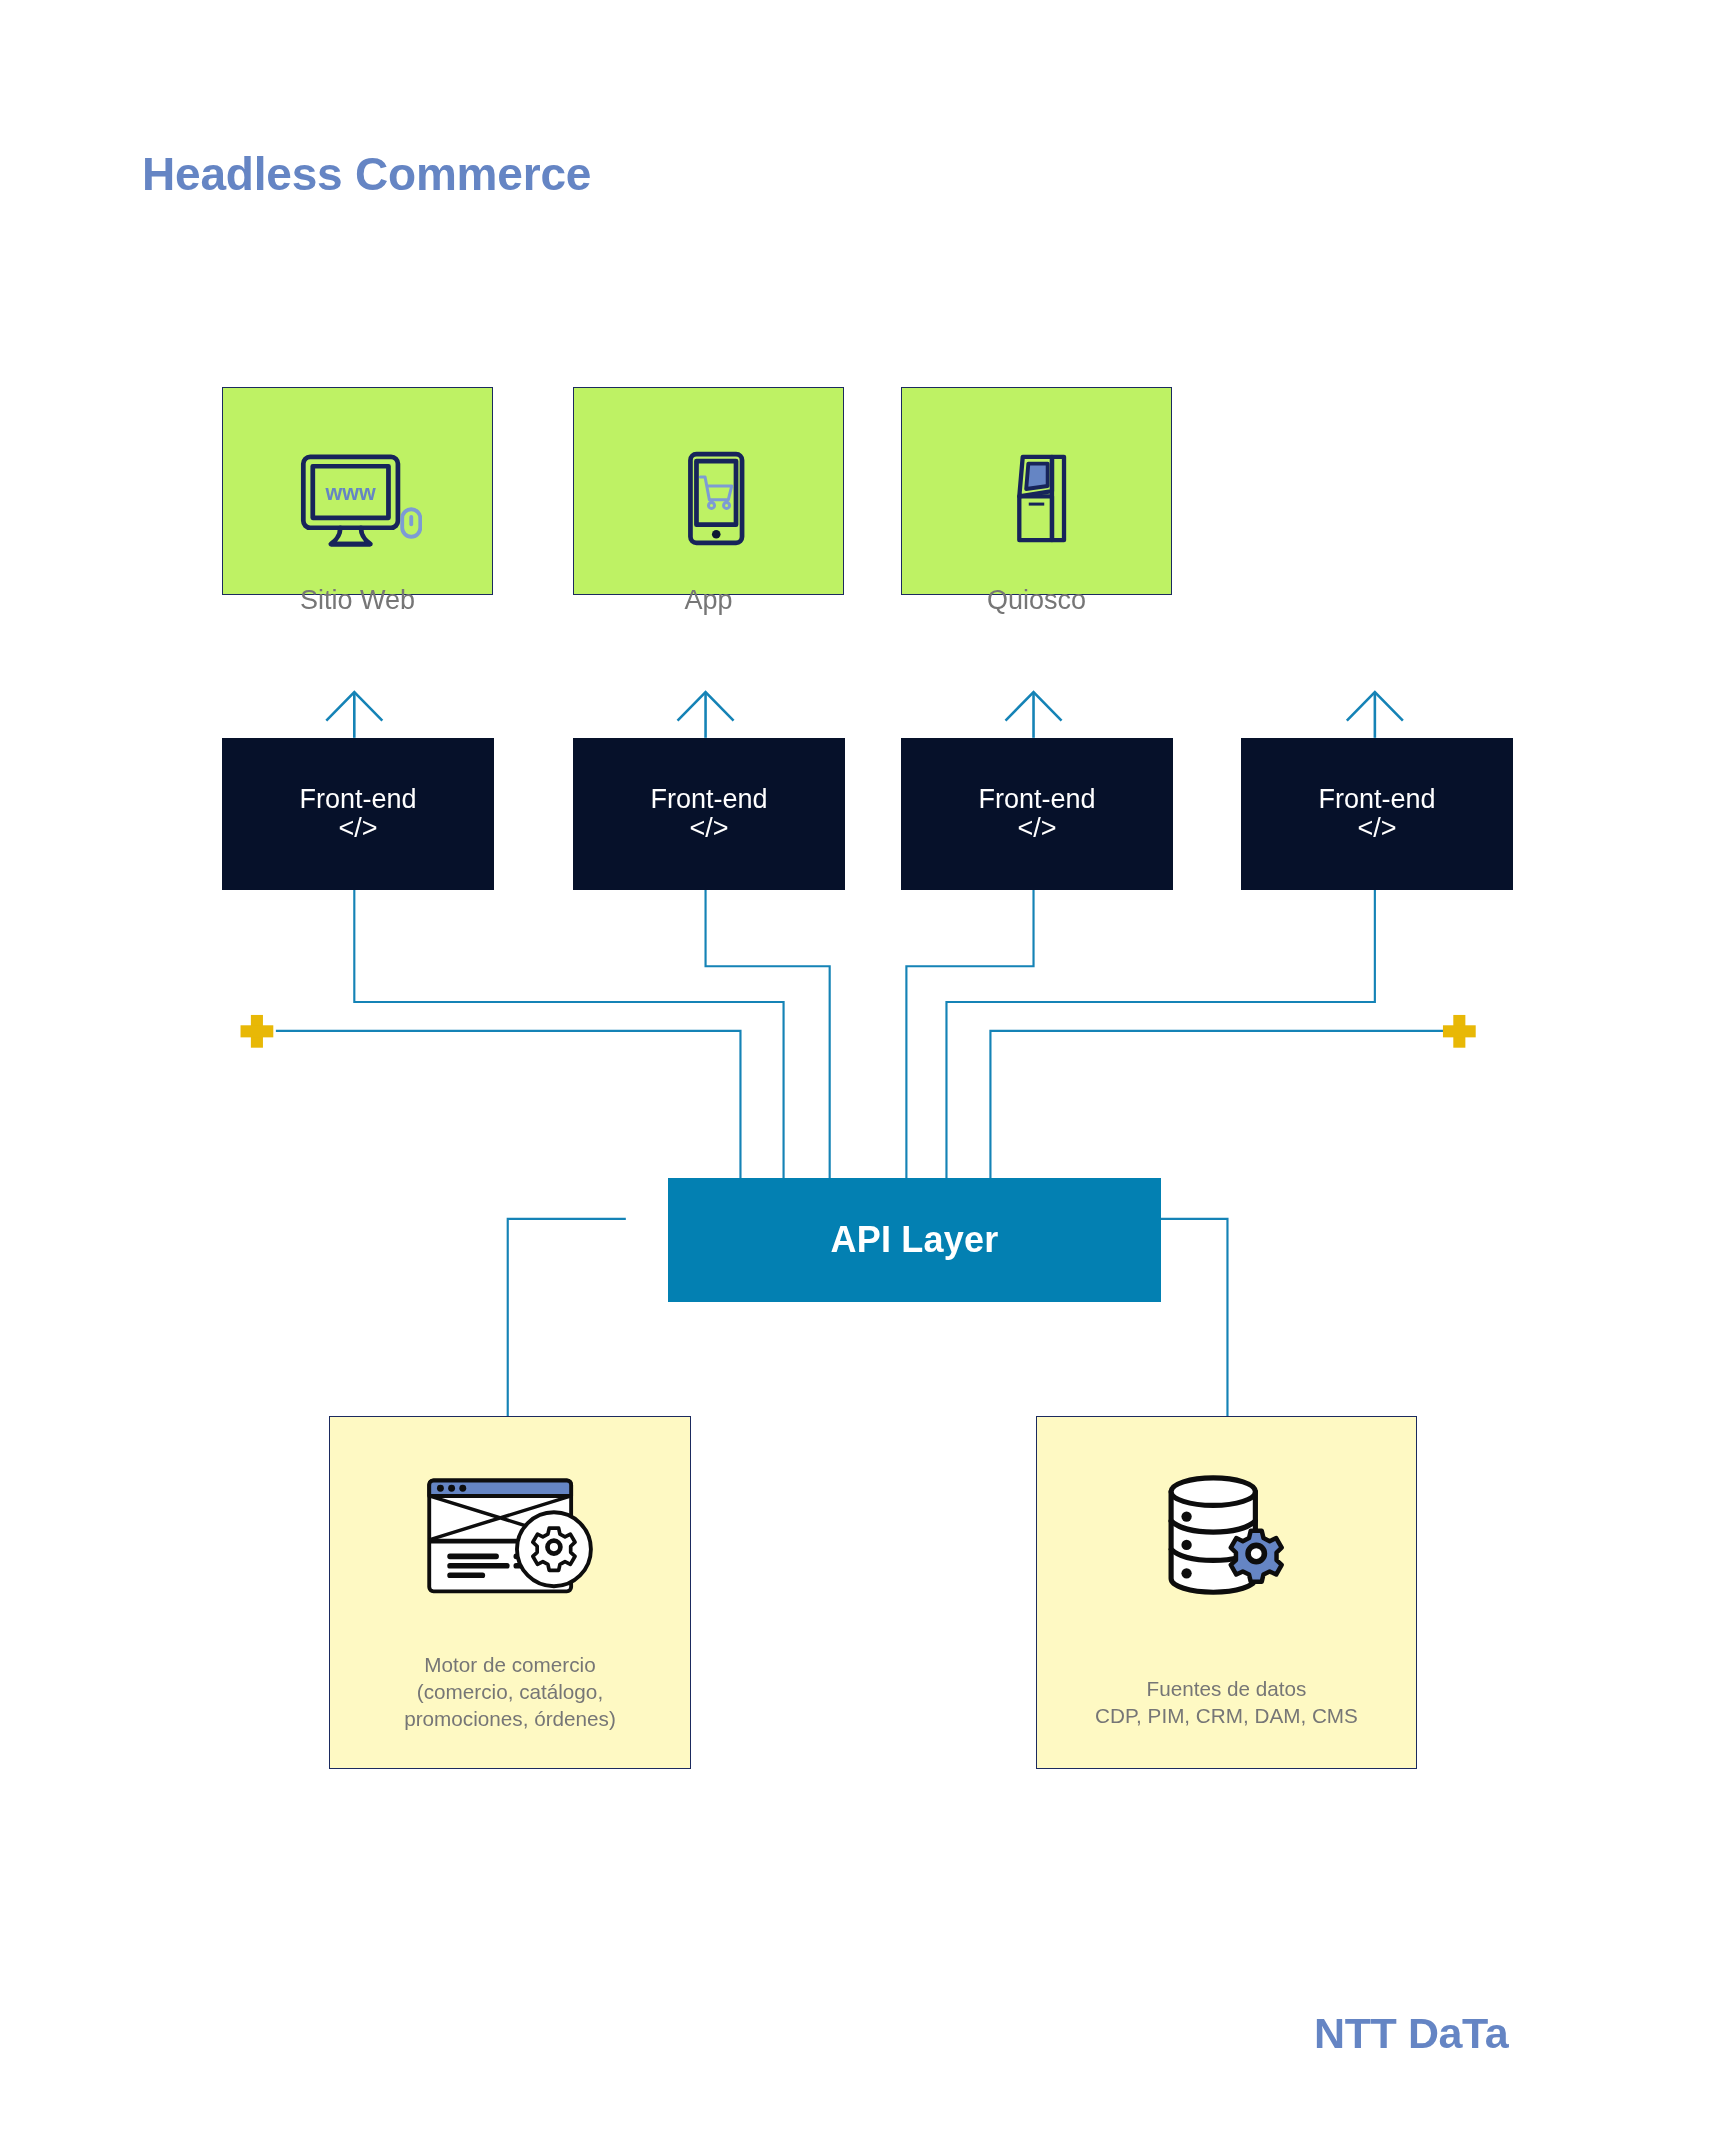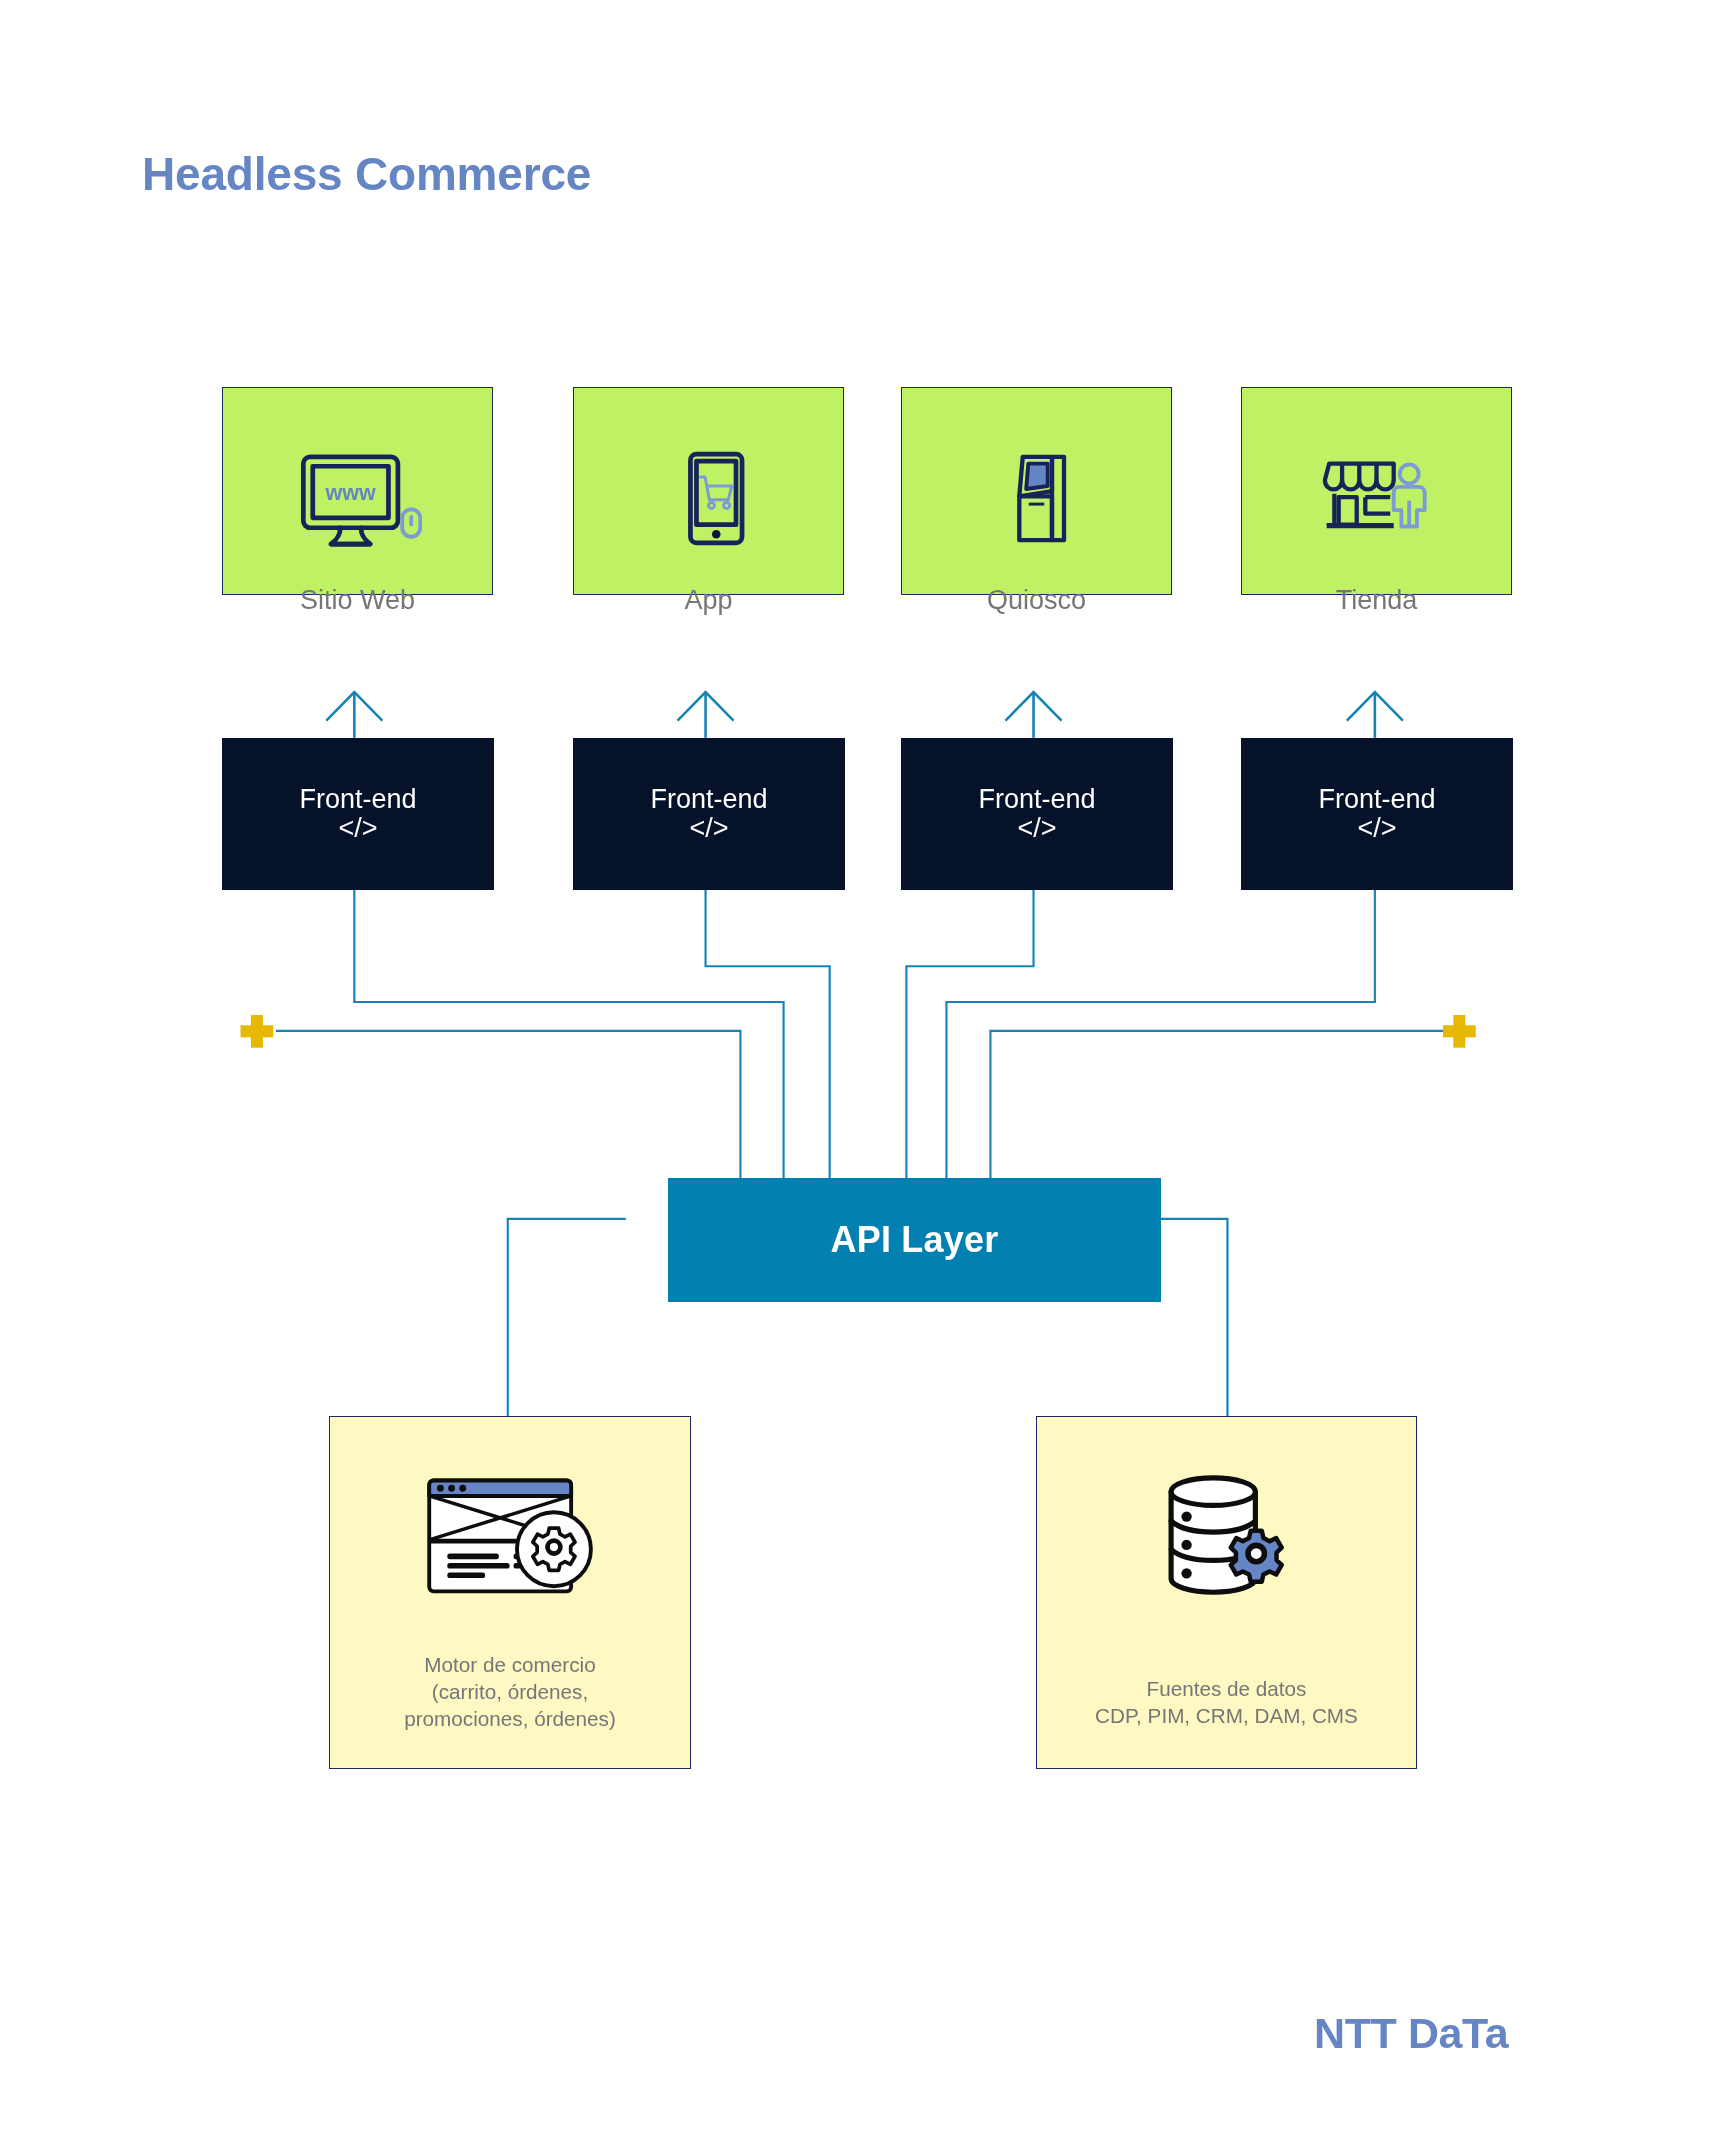--- a/index.html
+++ b/index.html
@@ -242,43 +242,20 @@
           <path d="M110,110 L186,110 L186,212 L110,212 Z"></path>
           <path d="M186,18 L214,18 L214,212 L186,212 Z"></path>
           <path d="M132,128 L168,128" stroke-width="7"></path>
         </g>
         <path d="M131,34 L176,34 L176,86 L126,93 Z" fill="#6585c4" stroke="#17245a" stroke-width="9" stroke-linejoin="round"></path>
       </svg>
     </div>
     <div class="channel-label">Quiosco</div>
   </div>
 
-  <div class="channel-card" style="left:1241px; top:387px;">
-    <div class="channel-icon">
-      <svg width="129" height="99" viewBox="0 0 300 230">
-        <g fill="none" stroke="#17245a" stroke-width="10" stroke-linejoin="round">
-          <path d="M40,34 L190,34 L190,72 C190,86 180,94 170,94 C160,94 150,86 150,72
-                   C150,86 140,94 130,94 C120,94 110,86 110,72
-                   C110,86 100,94 90,94 C80,94 70,86 70,72
-                   C70,86 60,94 50,94 C40,94 30,86 30,72 Z"></path>
-          <path d="M70,36 L70,72 M110,36 L110,72 M150,36 L150,72"></path>
-          <path d="M52,104 L52,176"></path>
-          <path d="M62,112 L104,112 L104,176 L62,176 Z"></path>
-          <path d="M124,112 L182,112 M124,112 L124,150 L182,150"></path>
-          <path d="M34,178 L190,178" stroke-width="12"></path>
-        </g>
-        <g fill="none" stroke="#7d9bd4" stroke-width="9" stroke-linejoin="round">
-          <circle cx="226" cy="58" r="22"></circle>
-          <path d="M204,88 L248,88 C256,88 262,94 262,102 L262,142 L244,142 L244,180 L208,180 L208,142 L190,142 L190,102 C190,94 196,88 204,88 Z"></path>
-          <path d="M226,120 L226,180"></path>
-        </g>
-      </svg>
-    </div>
-    <div class="channel-label">Tienda</div>
-  </div>
 
   <div class="frontend-box" style="left:222px; top:738px;">
     <div class="frontend-label">Front-end</div>
     <div class="frontend-code">&lt;/&gt;</div>
   </div>
   <div class="frontend-box" style="left:573px; top:738px;">
     <div class="frontend-label">Front-end</div>
     <div class="frontend-code">&lt;/&gt;</div>
   </div>
   <div class="frontend-box" style="left:901px; top:738px;">
@@ -321,21 +298,21 @@
         <g transform="translate(316,182)">
           <path d="M-14,-56 L14,-56 L18,-38 L33,-30 L49,-38 L63,-14 L50,-2 L50,16 L63,28 L49,52
                    L33,44 L18,52 L14,70 L-14,70 L-18,52 L-33,44 L-49,52 L-63,28 L-50,16 L-50,-2
                    L-63,-14 L-49,-38 L-33,-30 L-18,-38 Z" transform="scale(0.78) translate(0,-7)" fill="#ffffff" stroke="#0d0d0d" stroke-width="11" stroke-linejoin="round"></path>
           <circle cx="0" cy="-5" r="15" fill="#ffffff" stroke="#0d0d0d" stroke-width="11"></circle>
         </g>
       </svg>
     </div>
     <div class="backend-label" style="top:235px;">
       <div>Motor de comercio</div>
-      <div>(carrito, órdenes,</div>
+      <div>(comercio, catálogo,</div>
       <div>promociones, órdenes)</div>
     </div>
   </div>
 
   <div class="backend-card" style="left:1036px; top:1416px; width:381px; height:353px;">
     <div class="backend-icon">
       <svg width="172" height="129" viewBox="0 0 400 300">
         <g fill="#ffffff" stroke="#0d0d0d" stroke-width="12" stroke-linejoin="round">
           <path d="M70,48 L70,250 C70,268 115,282 168,282 C221,282 266,268 266,250 L266,48 Z"></path>
           <ellipse cx="168" cy="48" rx="98" ry="32"></ellipse>

